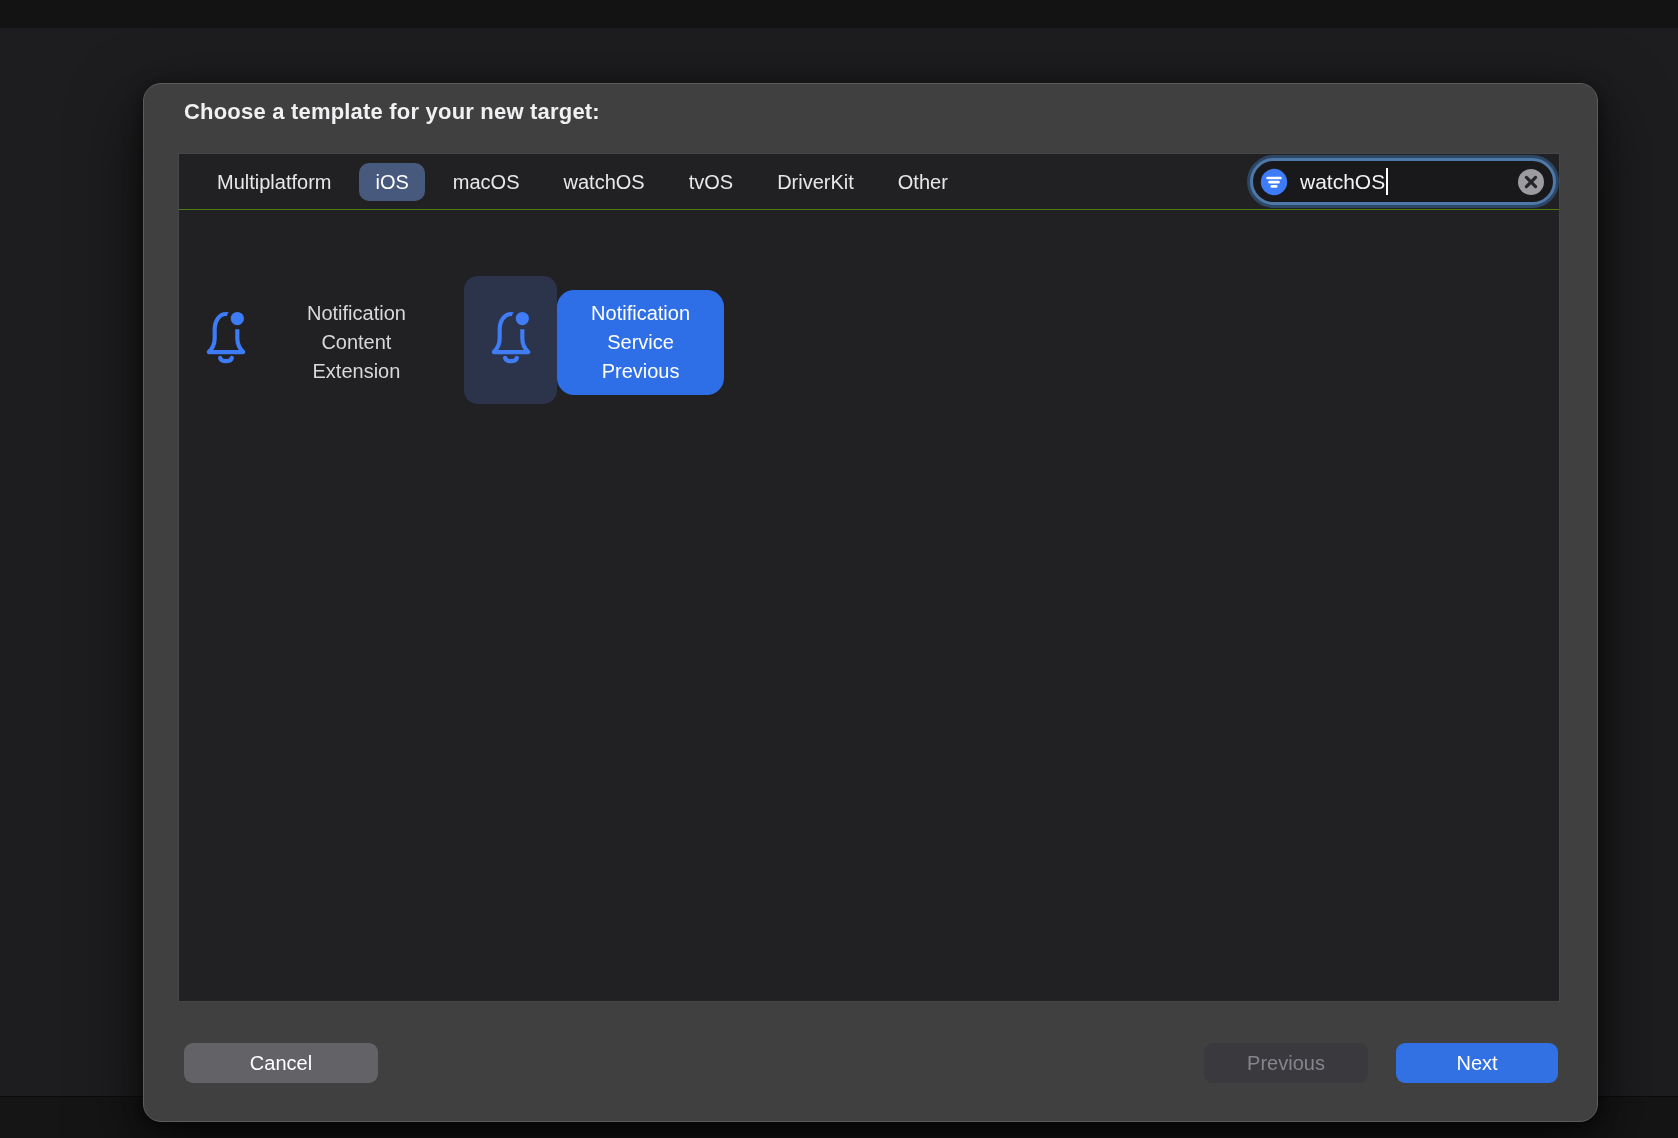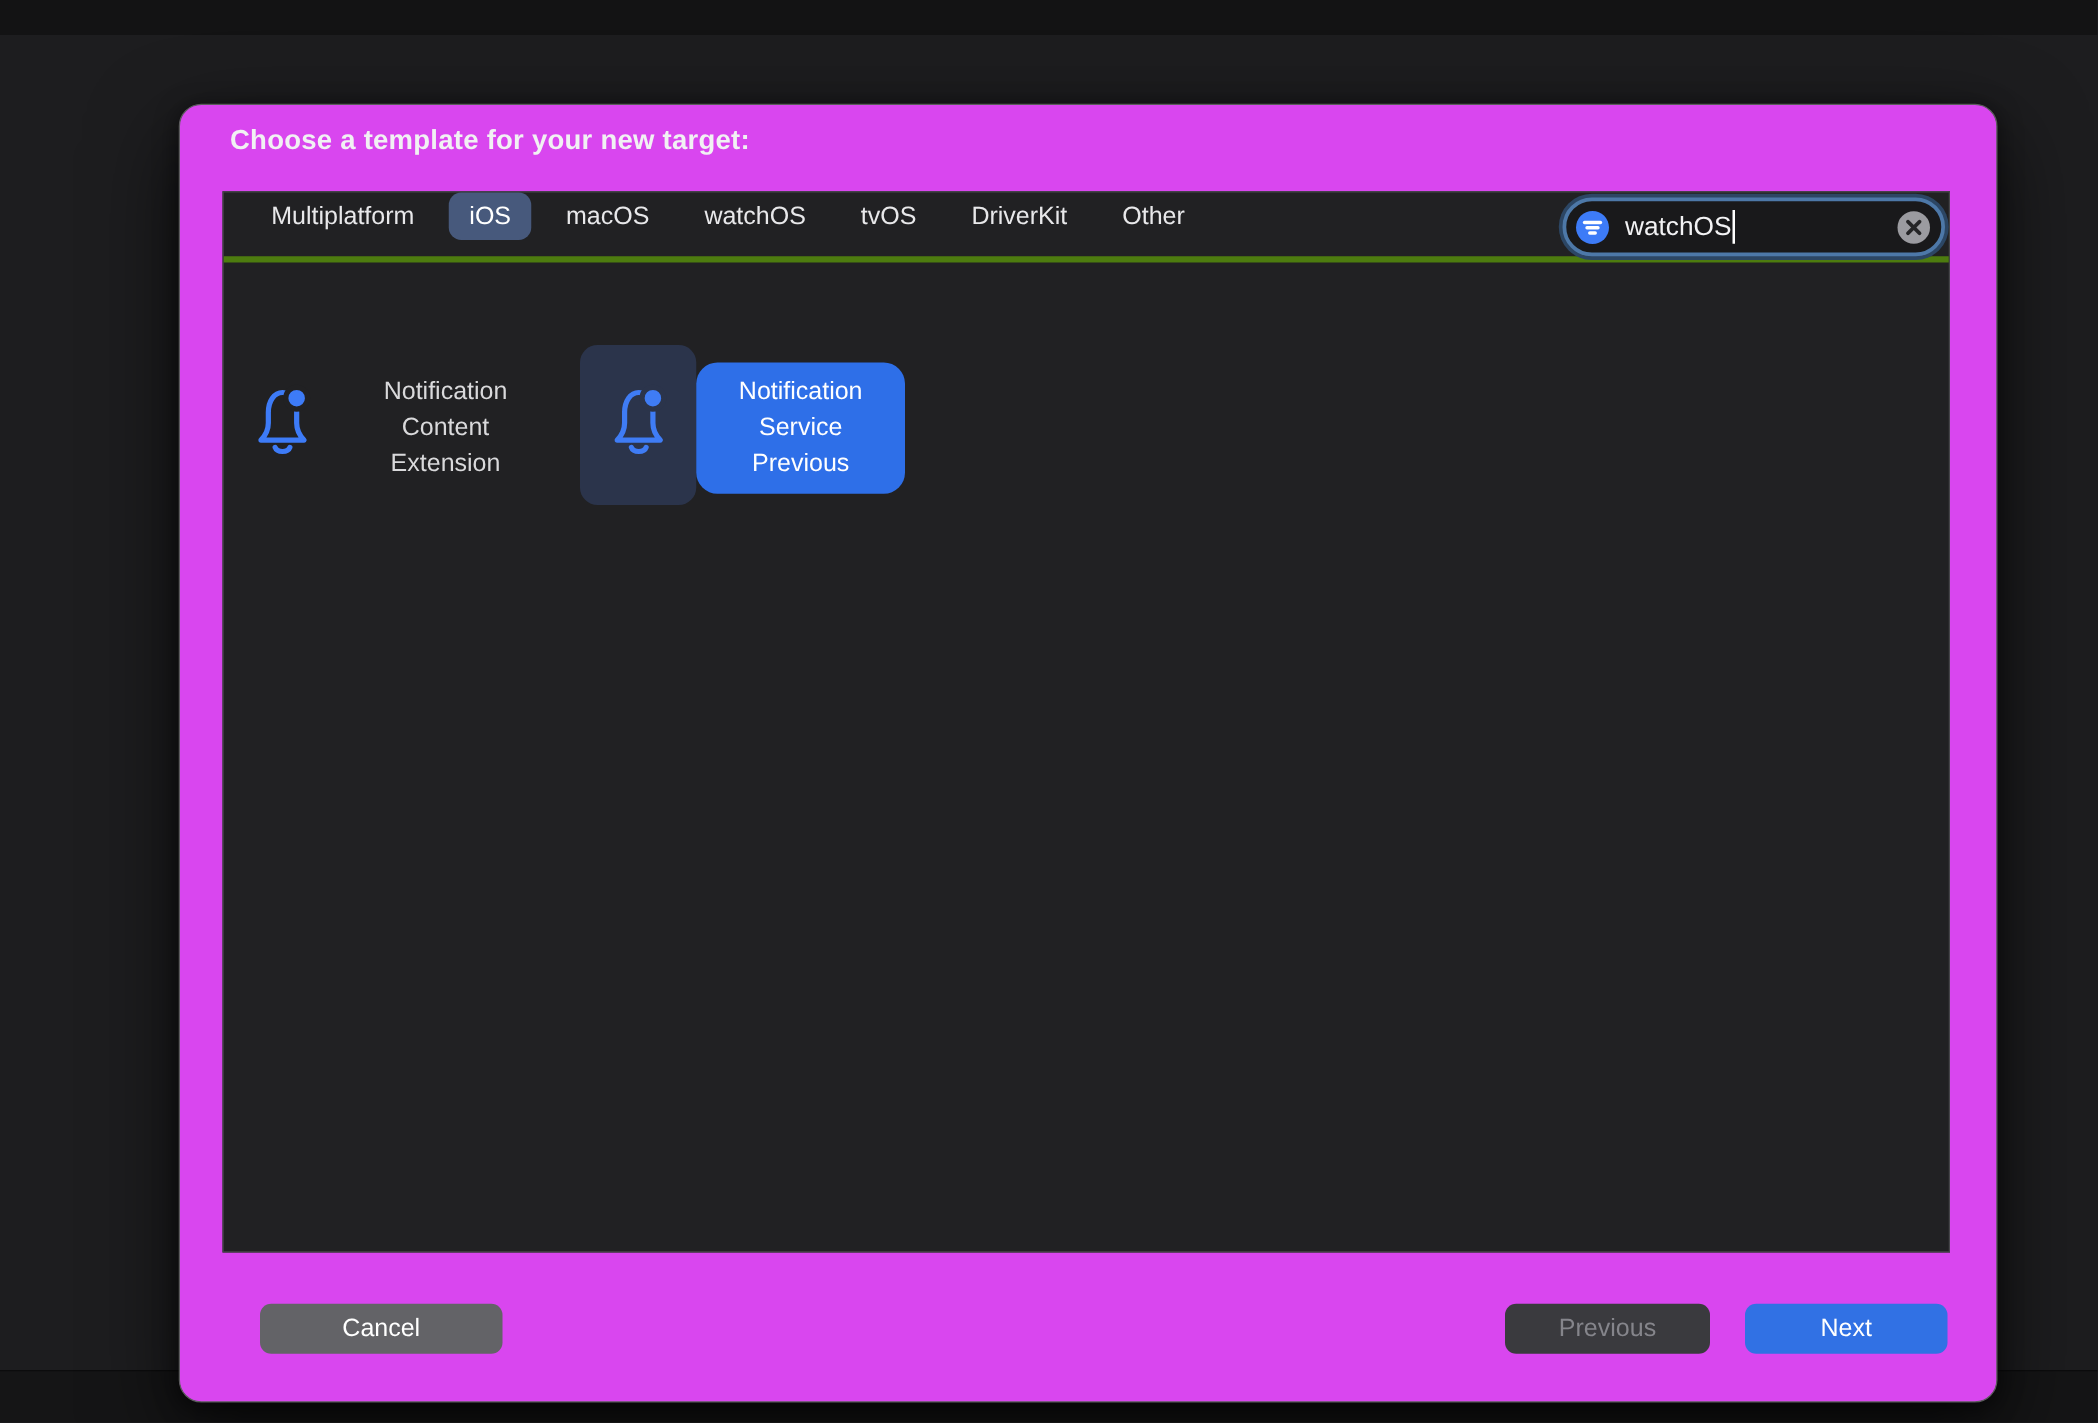--- a/index.html
+++ b/index.html
@@ -9,42 +9,42 @@
     background: #1d1d1f;
     position: relative;
   }
   .stage { position: absolute; inset: 0; background: #1d1d1f; }
   .top-strip { position: absolute; top: 0; left: 0; width: 100%; height: 28px; background: #131314; }
   .bottom-strip { position: absolute; top: 1096px; left: 0; width: 100%; height: 42px; background: #151516; border-top: 1px solid #0c0c0d; }
 
   
   .dialog {
     position: absolute; left: 143px; top: 83px; width: 1455px; height: 1039px;
-    background: #d946ef;
+    background: #404040;
     border: 1px solid #5c5c5e;
     border-radius: 18px;
     box-shadow: 0 25px 70px rgba(0,0,0,.65), 0 4px 18px rgba(0,0,0,.5);
   }
   .dialog-title {
     position: absolute; left: 40px; top: 15px;
     font-size: 22px; font-weight: 600; color: #f1f1f3; letter-spacing: .2px;
   }
 
   
   .template-box {
     position: absolute; left: 34px; top: 69px; width: 1382px; height: 849px;
     background: #212123;
     border: 1px solid #464649;
   }
 
   
   .tab-row {
     position: absolute; top: 0; left: 0; right: 0; height: 56px;
-    display: flex; align-items: flex-start; padding-left: 16px;
-    border-bottom: 5px solid #4d7c0f;
+    display: flex; align-items: center; padding-left: 16px;
+    border-bottom: 1px solid #4d7c0f;
   }
   .tab {
     height: 38px; line-height: 38px; padding: 0 22px;
     font-size: 20px; color: #e8e8ea; cursor: default; border-radius: 10px;
   }
   .tab.selected {
     background: #47597c; color: #ffffff; padding: 0 16px; margin: 0 6px;
     font-weight: 400;
   }
 
@@ -98,21 +98,21 @@
   .template-item.selected .bell-dot { fill: #3f7cf5; stroke: #2b344b; }
 
   
   .btn {
     position: absolute; top: 959px; height: 40px;
     border: none; border-radius: 9px;
     font-family: inherit; font-size: 20px; color: #ffffff;
     display: flex; align-items: center; justify-content: center;
     cursor: default;
   }
-  .btn-cancel   { left: 40px;   width: 194px; background: #636367; margin-left: 24px; }
+  .btn-cancel   { left: 40px;   width: 194px; background: #636367; }
   .btn-previous { left: 1060px; width: 164px; background: #3a3a3e; color: #85858b; }
   .btn-next     { left: 1252px; width: 162px; background: #3171e4; font-weight: 500; }
 </style>
 </head>
 <body>
 
 <div class="stage">
   <div class="top-strip"></div>
   <div class="bottom-strip"></div>
 

